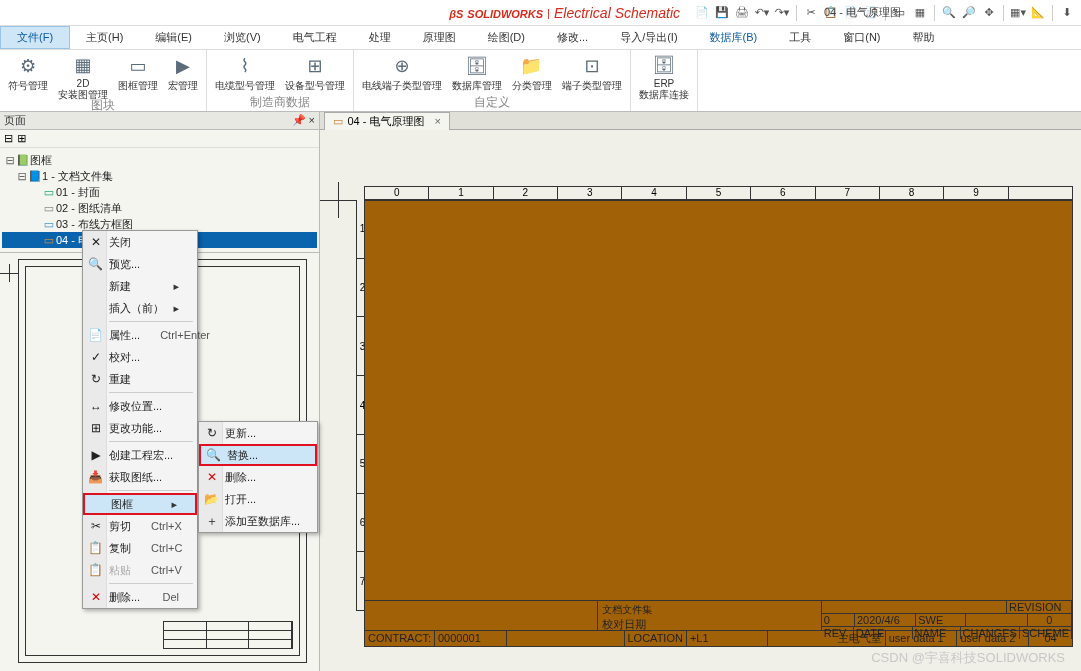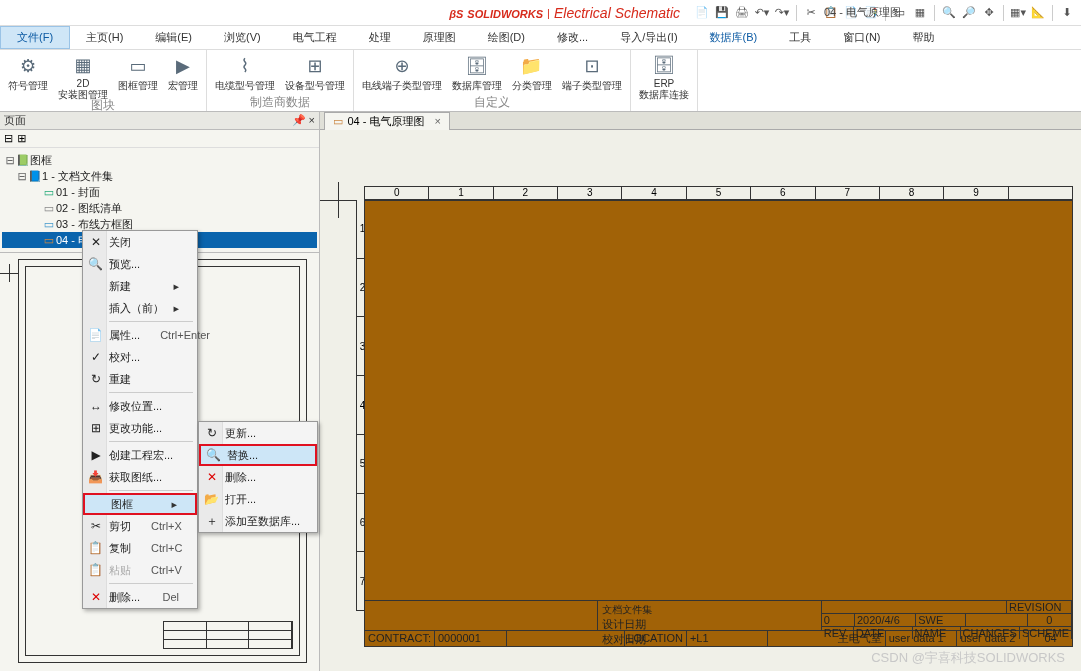--- a/index.html
+++ b/index.html
@@ -299,21 +299,20 @@
           <div class="rc">5</div>
           <div class="rc">6</div>
           <div class="rc">7</div>
         </div>
       <div class="sheet">
         <div class="titleblock">
           <div class="tb-row1">
             <div style="flex:1.3; border-right:1px solid #333"></div>
             <div class="tb-center">
               <div style="font-size:10px">文档文件集</div>
-              <div>设计日期</div>
               <div>校对日期</div>
             </div>
             <div class="tb-right">
               <div class="tb-right-row">
                   <div class="tb-rc" style="flex:3"></div>
                   <div class="tb-rc" style="flex:1">REVISION</div>
                 </div>
               <div class="tb-right-row">
                   <div class="tb-rc" style="flex:0.5">0</div>
                   <div class="tb-rc" style="flex:1">2020/4/6</div>

